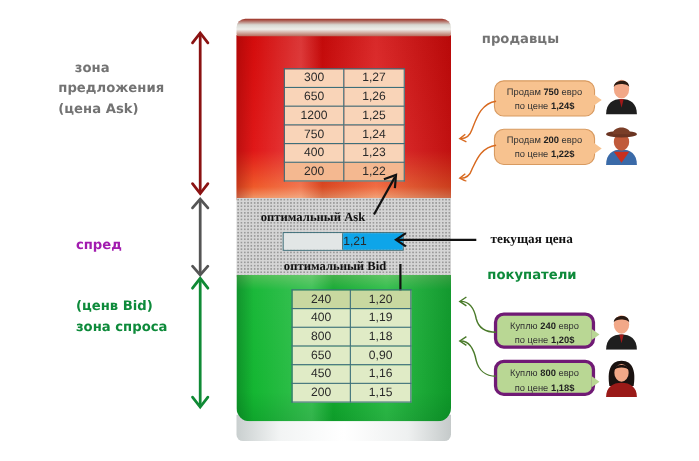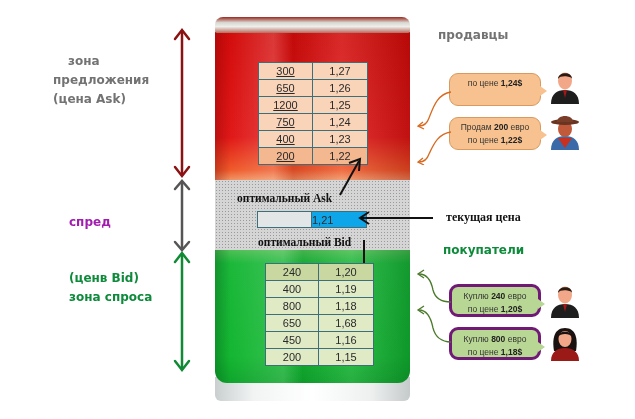--- a/index.html
+++ b/index.html
@@ -29,21 +29,21 @@
       linear-gradient(#4fbf55 0%, #1bb83a 10%, #14b632 80%, #0fa52c 100%); }
   #glass-bottom { left:0; top:360px; width:195px; height:24px;
     background:linear-gradient(90deg, #c9cfcf 0%, #f2f4f4 20%, #ffffff 50%, #eef0f0 80%, #c5caca 100%); border-radius:0 0 6px 6px; }
 
   
   table.book { position:absolute; border-collapse:collapse; font-family:"Liberation Sans", sans-serif; font-size:11px; color:#2a2a2a; }
   table.book td { border:1px solid #3d6f7a; height:16px; padding:0; text-align:center; }
   #ask-table { left:258px; top:62px; width:110px; }
   #ask-table td { background:#f9d4b8; }
   #ask-table tr:last-child td { background:#f4b890; }
-  #ask-table td.q { width:53px;text-decoration:underline; }
+  #ask-table td.q { width:53px; }
   #bid-table { left:265px; top:263px; width:109px; }
   #bid-table td { background:#e0ebc6; }
   #bid-table tr:first-child td { background:#c8d8a0; }
   #bid-table td.q { width:52px; }
   #current-box { left:257px; top:211px; width:110px; height:17px; border:1px solid #3d6f7a; box-sizing:border-box; display:flex; font-family:"Liberation Sans", sans-serif; font-size:11px; }
   #current-box .c1 { width:53px; background:#e2e6e6; border-right:1px solid #3d6f7a; }
   #current-box .c2 { flex:1; background:#0ea5e9; text-align:left; padding-right:14px; line-height:16px; color:#2a2a2a; }
 
   
   .bubble { position:absolute; width:92px; height:33px; border-radius:9px; font-family:"Liberation Sans", sans-serif;
@@ -159,36 +159,37 @@
   <tr>
         <td class="q">400</td>
         <td>1,19</td>
       </tr>
   <tr>
         <td class="q">800</td>
         <td>1,18</td>
       </tr>
   <tr>
         <td class="q">650</td>
-        <td>1,68</td>
+        <td>0,90</td>
       </tr>
   <tr>
         <td class="q">450</td>
         <td>1,16</td>
       </tr>
   <tr>
         <td class="q">200</td>
         <td>1,15</td>
       </tr>
 </tbody>
   </table>
 
 <div class="abs lbl red-txt" style="left:438px;top:26px;font-size:12px;">продавцы</div>
 
 <div class="bubble sell" style="left:449px;top:73px;">
+  <div><span>Продам </span><b>750</b><span> евро</span></div>
   <div><span>по цене </span><b>1,24$</b></div>
 </div>
 <div class="bubble sell" style="left:449px;top:117px;">
   <div><span>Продам </span><b>200</b><span> евро</span></div>
   <div><span>по цене </span><b>1,22$</b></div>
 </div>
 
 <svg class="abs" style="left:415px;top:80px;" width="40" height="85">
   <path d="M36,12 C22,14 18,28 14,38 C12,44 8,46 4,46" stroke="#d86a20" stroke-width="1.3" fill="none"></path>
   <polyline points="8,42 3,46 9,49" stroke="#d86a20" stroke-width="1.3" fill="none"></polyline>

